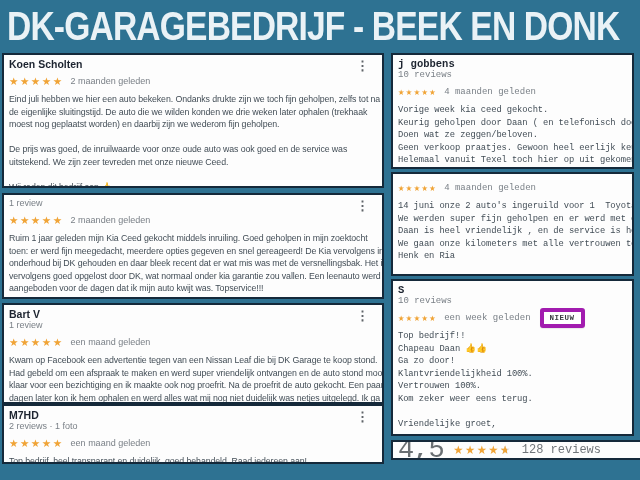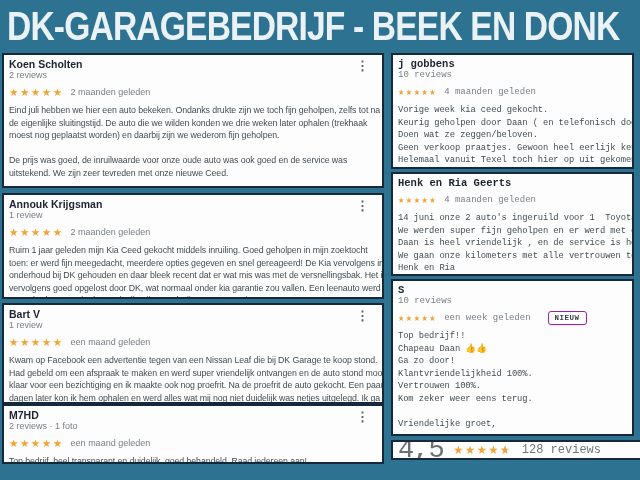--- a/index.html
+++ b/index.html
@@ -44,22 +44,22 @@
     line-height:12px; cursor:pointer; padding:0 3px;
   }
   .starrow { display:flex; align-items:center; margin-top:5px; height:12px; }
   .stars { font-size:10.5px; letter-spacing:1.5px; line-height:10px; color:var(--gold,#f0a437); white-space:nowrap; }
   .st { color:var(--gold,#f0a437); }
   .halfwrap { position:relative; display:inline-block; color:#cdd0d3; }
   .halffill { position:absolute; left:0; top:0; width:55%; overflow:hidden; color:var(--gold,#f0a437); }
   .date { font-size:9px; color:#7a8087; margin-left:7px; white-space:nowrap; }
   .badge {
     font-size:7.5px; font-weight:bold; color:#3c4043; letter-spacing:0.5px;
-    border:1px solid #a21caf; border-radius:3px; background:#fff;
-    padding:2px 6px; margin-left:17px; box-shadow:0 1px 1px rgba(0,0,0,0.08);
+    border:4px solid #a21caf; border-radius:3px; background:#fff;
+    padding:2px 6px; margin-left:9px; box-shadow:0 1px 1px rgba(0,0,0,0.08);
   }
   .text {
     margin-top:6px; font-size:8.8px; line-height:12.5px; letter-spacing:-0.1px;
     color:#424d56; white-space:pre-line;
   }
   .col-left .text { width:379px; }
   .col-right .text { white-space:pre; }
   .summary {
     background:#fdfdfd;
     border:2px solid var(--border, #15293a);
@@ -76,35 +76,33 @@
 <body>
 
 <div class="header">
   <span class="title">DK-GARAGEBEDRIJF - BEEK EN DONK</span>
 </div>
 
 <div class="col col-left">
 
   <div class="card">
     <div class="name">Koen Scholten</div>
-    <div class="meta">2 reviews</div>
     <div class="kebab">⋮</div>
     <div class="starrow">
       <span class="stars"><span class="st">★</span><span class="st">★</span><span class="st">★</span><span class="st">★</span><span class="st">★</span></span>
       <span class="date">2 maanden geleden</span>
     </div>
     <div class="text">Eind juli hebben we hier een auto bekeken. Ondanks drukte zijn we toch fijn geholpen, zelfs tot na de eigenlijke sluitingstijd. De auto die we wilden konden we drie weken later ophalen (trekhaak moest nog geplaatst worden) en daarbij zijn we wederom fijn geholpen.
 
 De prijs was goed, de inruilwaarde voor onze oude auto was ook goed en de service was uitstekend. We zijn zeer tevreden met onze nieuwe Ceed.
 
 Wij raden dit bedrijf aan 👍</div>
   </div>
 
   <div class="card">
-    <div class="name">Annouk Krijgsman</div>
     <div class="meta">1 review</div>
     <div class="kebab">⋮</div>
     <div class="starrow">
       <span class="stars"><span class="st">★</span><span class="st">★</span><span class="st">★</span><span class="st">★</span><span class="st">★</span></span>
       <span class="date">2 maanden geleden</span>
     </div>
     <div class="text">Ruim 1 jaar geleden mijn Kia Ceed gekocht middels inruiling. Goed geholpen in mijn zoektocht toen: er werd fijn meegedacht, meerdere opties gegeven en snel gereageerd! De Kia vervolgens in onderhoud bij DK gehouden en daar bleek recent dat er wat mis was met de versnellingsbak. Het is vervolgens goed opgelost door DK, wat normaal onder kia garantie zou vallen. Een leenauto werd aangeboden voor de dagen dat ik mijn auto kwijt was. Topservice!!!</div>
   </div>
 
   <div class="card">
@@ -143,21 +141,20 @@
     </div>
     <div class="text">Vorige week kia ceed gekocht.
 Keurig geholpen door Daan ( en telefonisch door Thomas)
 Doen wat ze zeggen/beloven.
 Geen verkoop praatjes. Gewoon heel eerlijk keurig net.
 Helemaal vanuit Texel toch hier op uit gekomen.
 Dank jullie wel.</div>
   </div>
 
   <div class="card">
-    <div class="name">Henk en Ria Geerts</div>
     <div class="starrow">
       <span class="stars"><span class="st">★</span><span class="st">★</span><span class="st">★</span><span class="st">★</span><span class="st">★</span></span>
       <span class="date">4 maanden geleden</span>
     </div>
     <div class="text">14 juni onze 2 auto's ingeruild voor 1  Toyota Auris Touring
 We werden super fijn geholpen en er werd met ons mee gedacht
 Daan is heel vriendelijk , en de service is helemaal oké
 We gaan onze kilometers met alle vertrouwen tegemoet
 Henk en Ria</div>
   </div>

